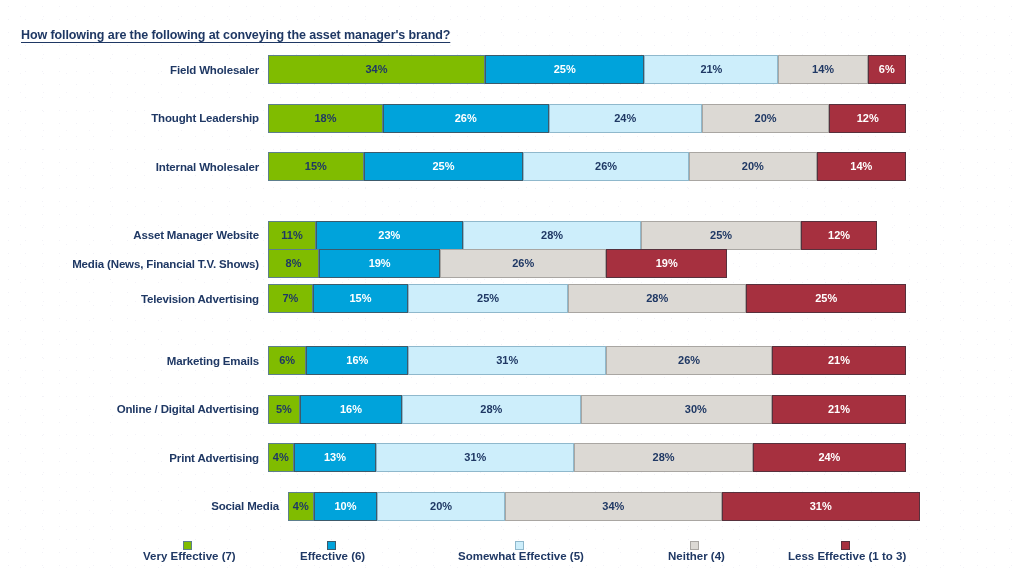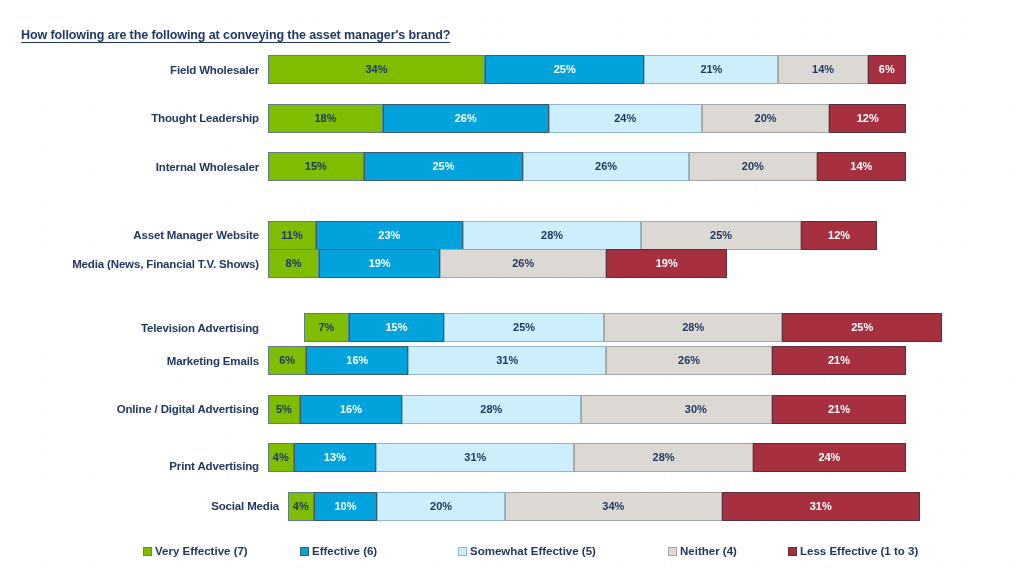--- a/index.html
+++ b/index.html
@@ -130,20 +130,21 @@
     display: flex;
     align-items: center;
   }
   .legend-item {
     display: flex;
     align-items: center;
     font-size: 11.5px;
     font-weight: bold;
     color: #1f3864;
     white-space: nowrap;
+    flex-direction: column;
   }
   .legend-swatch {
     width: 9px;
     height: 9px;
     margin-right: 3px;
     flex: 0 0 9px;
     box-sizing: border-box;
   }
   .lg-0 { background:#80bc00; border:1px solid #5d7f8c; }
   .lg-1 { background:#00a3db; border:1px solid #3c5a6b; }
@@ -251,21 +252,21 @@
             <span>19%</span>
           </div>
           <div class="seg seg-neither" style="width: 165.88px;">
             <span>26%</span>
           </div>
           <div class="seg seg-less" style="width: 121.22px;">
             <span>19%</span>
           </div>
         </div>
       </div>
-      <div class="row" style="top: 258px; gap: 36px;">
+      <div class="row" style="top: 229px;">
         <div class="row-label">Television Advertising</div>
         <div class="bar">
           <div class="seg seg-very" style="width: 44.66px;">
             <span>7%</span>
           </div>
           <div class="seg seg-eff" style="width: 95.7px;">
             <span>15%</span>
           </div>
           <div class="seg seg-some" style="width: 159.5px;">
             <span>25%</span>
@@ -311,21 +312,21 @@
             <span>28%</span>
           </div>
           <div class="seg seg-neither" style="width: 191.4px; padding-left: 39px;">
             <span>30%</span>
           </div>
           <div class="seg seg-less" style="width: 133.98px;">
             <span>21%</span>
           </div>
         </div>
       </div>
-      <div class="row" style="top: 388px; align-items: flex-end;">
+      <div class="row" style="top: 388px;">
         <div class="row-label">Print Advertising</div>
         <div class="bar">
           <div class="seg seg-very" style="width: 25.52px;">
             <span>4%</span>
           </div>
           <div class="seg seg-eff" style="width: 82.94px;">
             <span>13%</span>
           </div>
           <div class="seg seg-some" style="width: 197.78px;">
             <span>31%</span>

